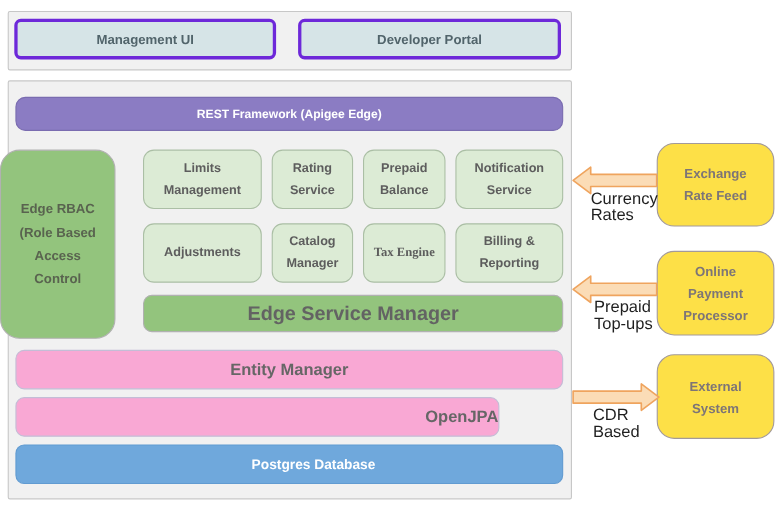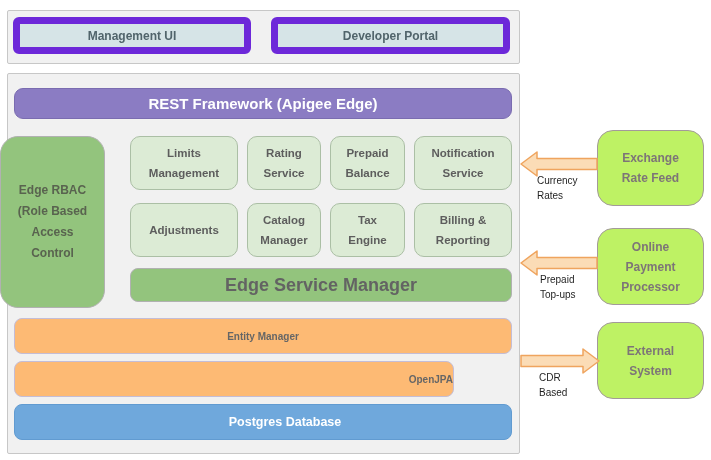--- a/index.html
+++ b/index.html
@@ -8,51 +8,51 @@
     font-family:"Liberation Sans",sans-serif;overflow:hidden;
   }
   .panel{
     position:absolute;background:#f1f1f1;border:1px solid #c7c7c7;border-radius:2px;
   }
   .box{
     position:absolute;display:flex;align-items:center;justify-content:center;
     text-align:center;font-weight:bold;box-sizing:border-box;
   }
   .teal{
-    background:#d6e4e7;border:7px solid #6d28d9;border-radius:6px;
+    background:#d6e4e7;border:3px solid #6d28d9;border-radius:6px;
     color:#51646b;font-size:12px;
   }
   .purple-bar{
     background:#8b7cc3;border:1px solid #7a6cb0;border-radius:9px;
-    color:#ffffff;font-size:15px;
+    color:#ffffff;font-size:11px;
   }
   .green-dark{
     background:#93c47d;border:1px solid #b1b1b1;color:#59634f;font-size:12px;
   }
   .rbac{border-radius:18px;line-height:21px;}
   .esm-bar{border-radius:8px;color:#636363;font-size:18px;}
   .green-light{
     background:#dcebd5;border:1px solid #abbfa5;border-radius:10px;
     color:#5d5d5d;font-size:11.5px;line-height:20px;padding:0 5px;
   }
   .tight{padding:0 8px;}
   .lavender{
-    background:#fdba74;border:1px solid #c4bdd6;border-radius:8px;
-    color:#666666;font-size:10px;
+    background:#f9a8d4;border:1px solid #c4bdd6;border-radius:8px;
+    color:#666666;font-size:15px;
   }
   .blue-bar{
     background:#6fa8dc;border:1px solid #619bd1;border-radius:8px;
     color:#ffffff;font-size:12.5px;
   }
   .pink{
-    background:#bef264;border:1.5px solid #a39a9a;border-radius:16px;
+    background:#fde047;border:1.5px solid #a39a9a;border-radius:16px;
     color:#7d7577;font-size:12px;line-height:20px;padding:4px 16px;
   }
   .flow-label{
-    position:absolute;font-size:10px;line-height:15px;color:#1f1f1f;
+    position:absolute;font-size:15px;line-height:15px;color:#1f1f1f;
     white-space:pre-line;font-weight:normal;
   }
   svg.arrows{position:absolute;left:0;top:0;pointer-events:none;}
 </style>
 </head>
 <body>
 
 <div class="canvas">
 
   <div class="panel" style="left:7px;top:10px;width:511px;height:52px;"></div>
@@ -88,21 +88,21 @@
   <div class="box green-light" style="left:414px;top:136px;width:98px;height:54px;">
     <span>Notification Service</span>
   </div>
 
   <div class="box green-light" style="left:130px;top:203px;width:108px;height:54px;">
     <span>Adjustments</span>
   </div>
   <div class="box green-light" style="left:247px;top:203px;width:74px;height:54px;">
     <span>Catalog Manager</span>
   </div>
-  <div class="box green-light tight" style="left:330px;top:203px;width:75px;height:54px;">
+  <div class="box green-light tight" style="left:330px;top:203px;width:75px;height:54px;font-family:Liberation Serif, serif;">
     <span>Tax Engine</span>
   </div>
   <div class="box green-light" style="left:414px;top:203px;width:98px;height:54px;">
     <span>Billing &amp; Reporting</span>
   </div>
 
   <div class="box green-dark esm-bar" style="left:130px;top:268px;width:382px;height:34px;">
     <span>Edge Service Manager</span>
   </div>
 

